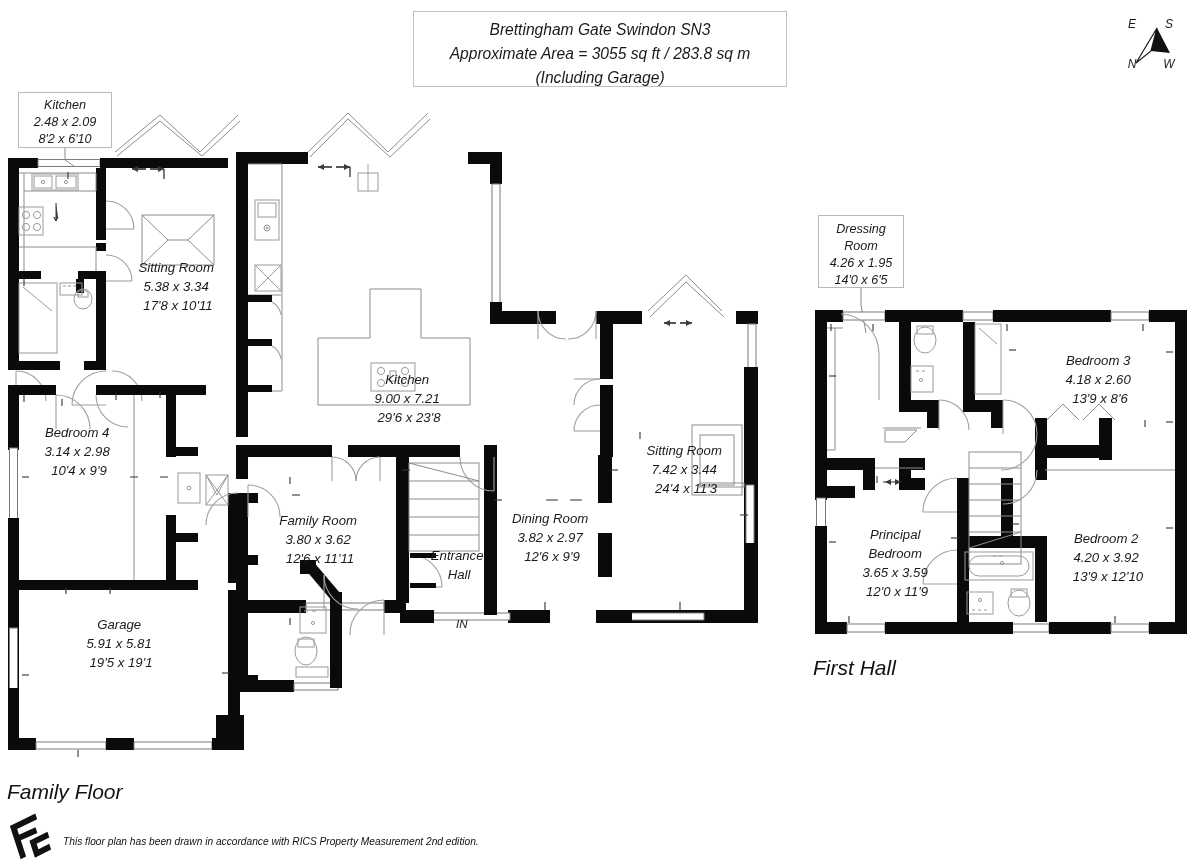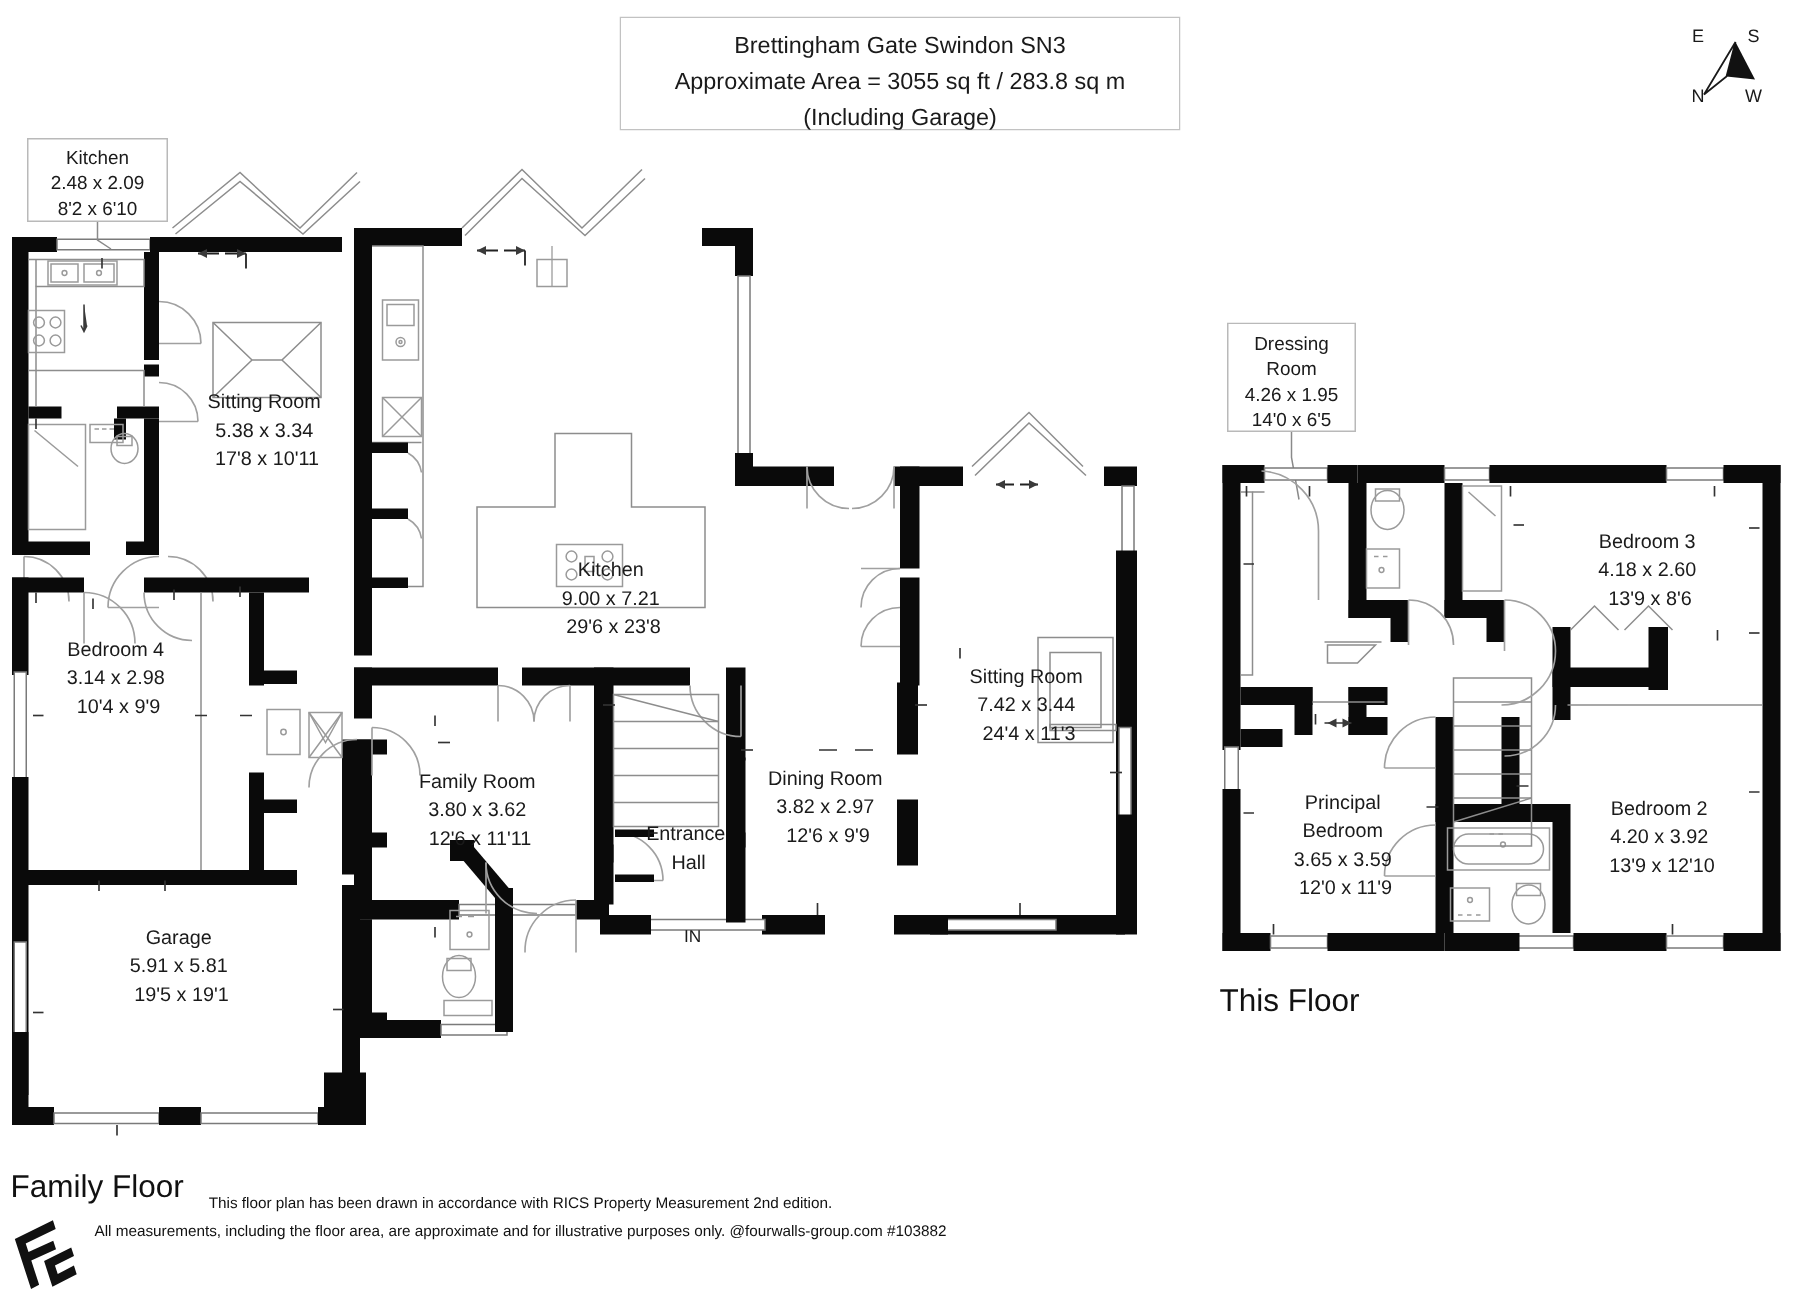--- a/index.html
+++ b/index.html
@@ -2,21 +2,21 @@
 <html><head>
 <meta charset="utf-8">
 <title>Floor Plan</title>
 <style>
   html,body{margin:0;padding:0;background:#ffffff;}
   body{
     width:1200px;height:867px;position:relative;overflow:hidden;
     font-family:"Liberation Sans", sans-serif;
     color:#111111;
   }
-  #plan-root{position:absolute;left:0;top:0;width:1048px;height:867px;}
+  #plan-root{position:absolute;left:0;top:0;width:1048px;height:867px;font-style:italic;}
   svg{display:block;}
   .wall{fill:#0a0a0a;}
   .thinline{fill:none;stroke:#8d8d8d;stroke-width:1;}
   .thinline2{fill:none;stroke:#a8a8a8;stroke-width:1;}
   .fixline{fill:none;stroke:#9a9a9a;stroke-width:1;}
   .doorarc{fill:none;stroke:#a0a0a0;stroke-width:1.1;}
   .win{fill:#ffffff;stroke:#7a7a7a;stroke-width:1;}
   .roomlabel{font-size:13.2px;text-anchor:middle;fill:#1a1a1a;}
   .roomlabel tspan{font-size:13.2px;}
   .floorlabel{font-size:21px;fill:#1a1a1a;}
@@ -583,28 +583,27 @@
       <tspan x="92" dy="19">3.65 x 3.59</tspan>
       <tspan x="92" dy="19">12'0 x 11'9</tspan>
     </text>
   </svg>
 
   <div style="position:absolute;left:7px;top:780px;">
     <span class="floorlabel">Family Floor</span>
   </div>
 
   <div style="position:absolute;left:813px;top:656px;">
-    <span class="floorlabel">This Floor</span>
+    <span class="floorlabel">First Hall</span>
   </div>
 
   <svg style="position:absolute;left:8px;top:812px;" width="46" height="48" viewBox="0 0 46 48">
     <g transform="rotate(-18 23 24)" fill="#111111">
       <path d="M6 8 L34 4 L34 10 L12 13 L12 19 L30 17 L30 23 L12 25 L12 42 L6 43 Z"></path>
       <path d="M20 28 L40 25 L40 31 L26 33 L26 39 L38 37 L38 43 L20 46 Z"></path>
     </g>
   </svg>
 
-  <div style="position:absolute;left:63px;top:797px;text-align:center;">
+  <div style="position:absolute;left:63px;top:836px;">
     <div class="footer-text" style="margin-bottom:8px;">This floor plan has been drawn in accordance with RICS Property Measurement 2nd edition.</div>
-    <div class="footer-text">All measurements, including the floor area, are approximate and for illustrative purposes only. @fourwalls-group.com #103882</div>
   </div>
 
 </div>
 
 </body></html>

